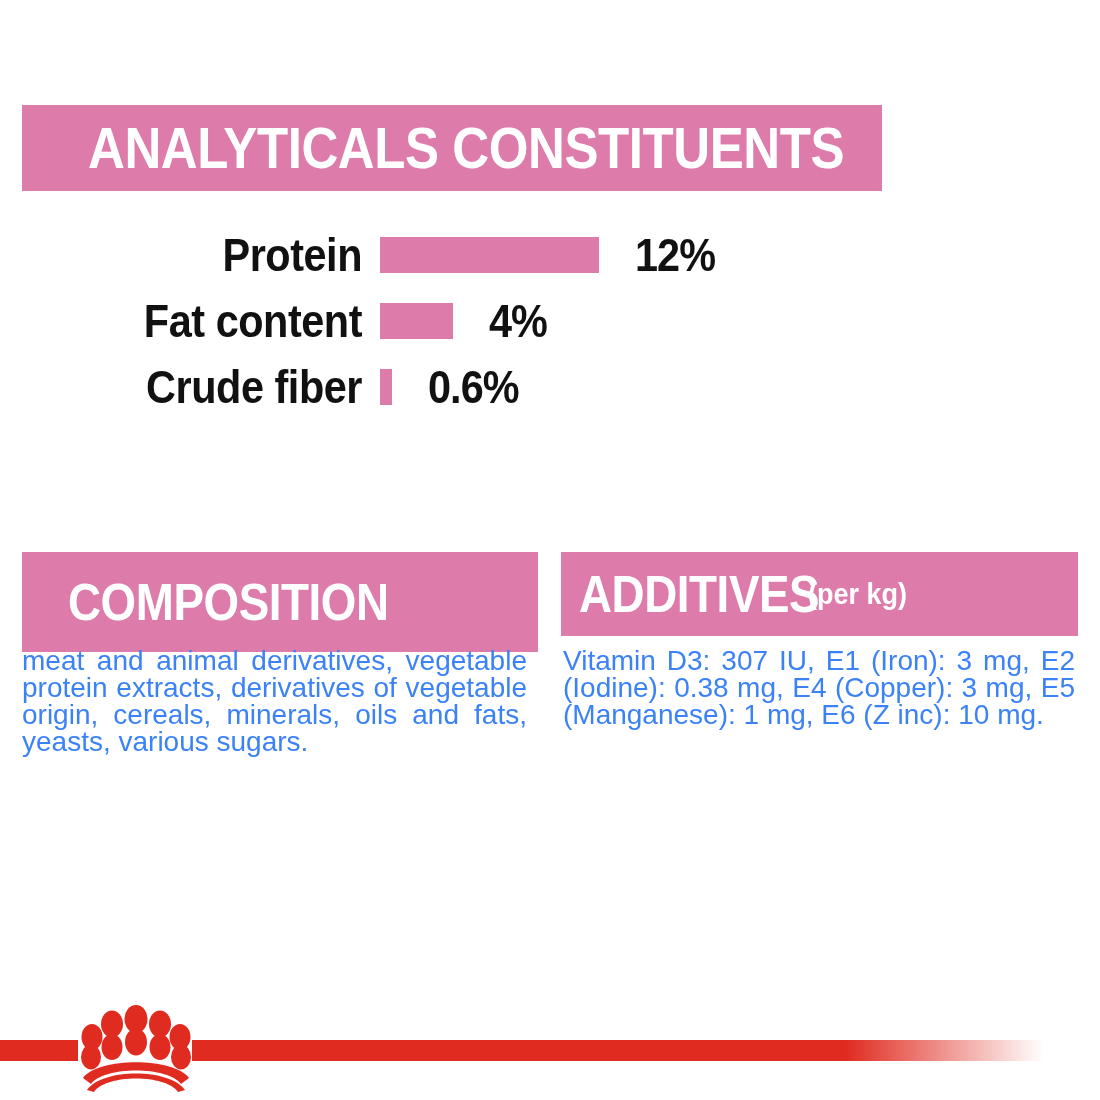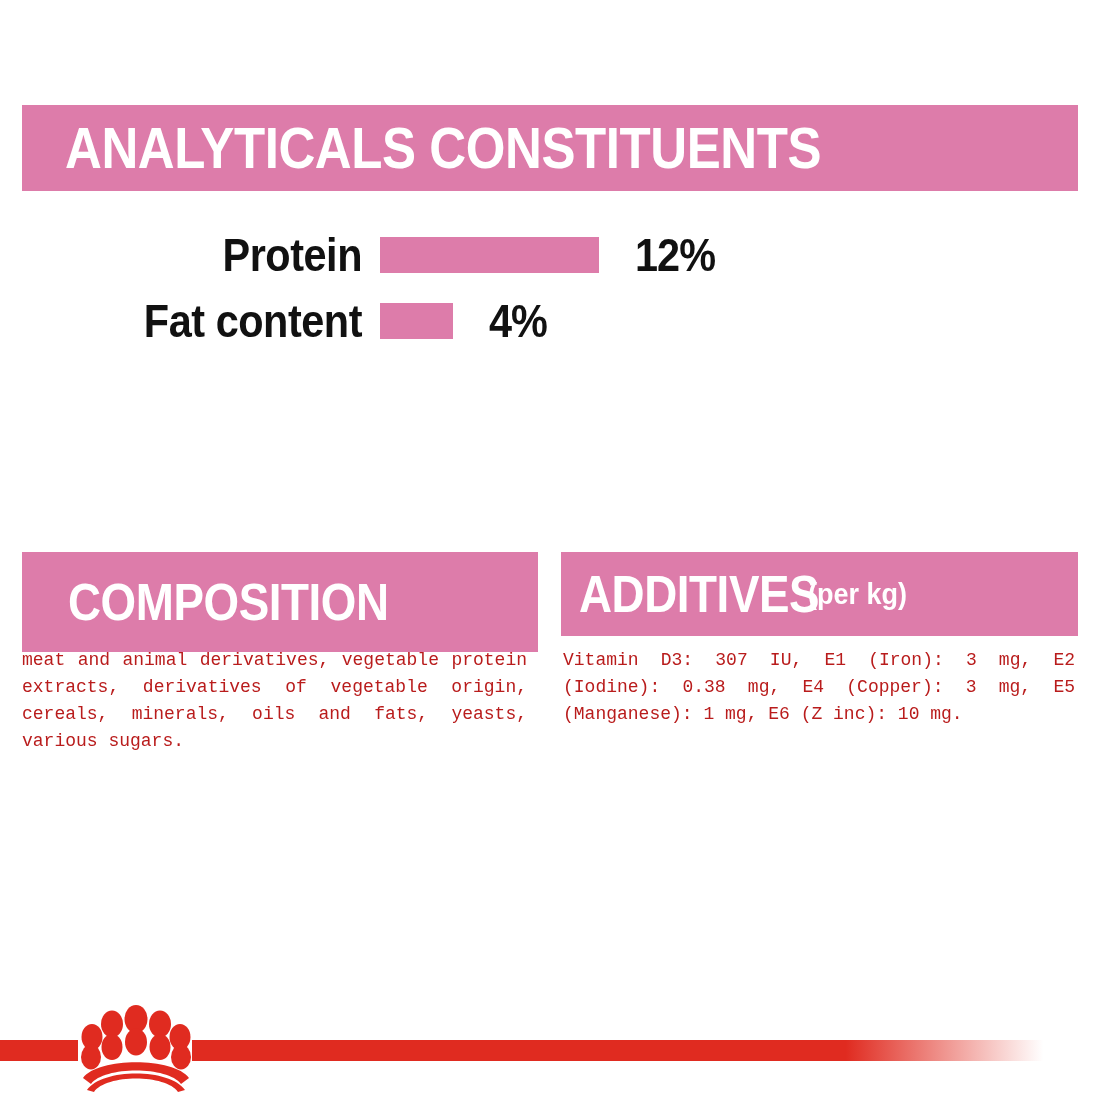--- a/index.html
+++ b/index.html
@@ -31,23 +31,23 @@
     transform: scaleX(0.88);
     transform-origin: left center;
     white-space: nowrap;
   }
 
   
   #analyticals-band {
     position: absolute;
     left: 22px;
     top: 105px;
-    width: 1056px;
+    width: 860px;
     height: 86px;
-    padding-left: 43px;
+    padding-left: 66px;
   }
   #analyticals-band .band-title {
     font-size: 58px;
     line-height: 58px;
   }
 
   
   #constituents {
     position: absolute;
     left: 0;
@@ -125,25 +125,25 @@
     font-weight: bold;
     font-size: 30px;
     margin-left: -44px;
     transform: scaleX(0.9);
     transform-origin: left center;
     white-space: nowrap;
   }
 
   .body-text {
     position: absolute;
-    font-size: 18px;
+    font-size: 28px;
     line-height: 27px;
-    color: #b91c1c;
+    color: #3b82f6;
     text-align: justify;
-    font-family: Liberation Mono, monospace;
+    font-family: Liberation Sans, sans-serif;
   }
   #composition-text {
     left: 22px;
     top: 647px;
     width: 505px;
   }
   #additives-text {
     left: 563px;
     top: 647px;
     width: 512px;
@@ -199,20 +199,27 @@
   </div>
 
   <div class="nutrient-row">
     <div class="nutrient-label">Fat content</div>
     <div class="nutrient-bar-wrap">
       <div class="nutrient-bar" id="bar-1" style="width: 73px;"></div>
       <div class="nutrient-value">4%</div>
     </div>
   </div>
 
+  <div class="nutrient-row">
+    <div class="nutrient-label">Crude fiber</div>
+    <div class="nutrient-bar-wrap">
+      <div class="nutrient-bar" id="bar-2" style="width: 12px;"></div>
+      <div class="nutrient-value">0.6%</div>
+    </div>
+  </div>
 
 </div>
 
 <div class="band" id="composition-band">
   <span class="band-title">COMPOSITION</span>
 </div>
 <div class="body-text" id="composition-text">meat and animal derivatives, vegetable protein extracts, derivatives of vegetable origin, cereals, minerals, oils and fats, yeasts, various sugars.</div>
 
 <div class="band" id="additives-band">
   <span class="band-title">ADDITIVES</span>

